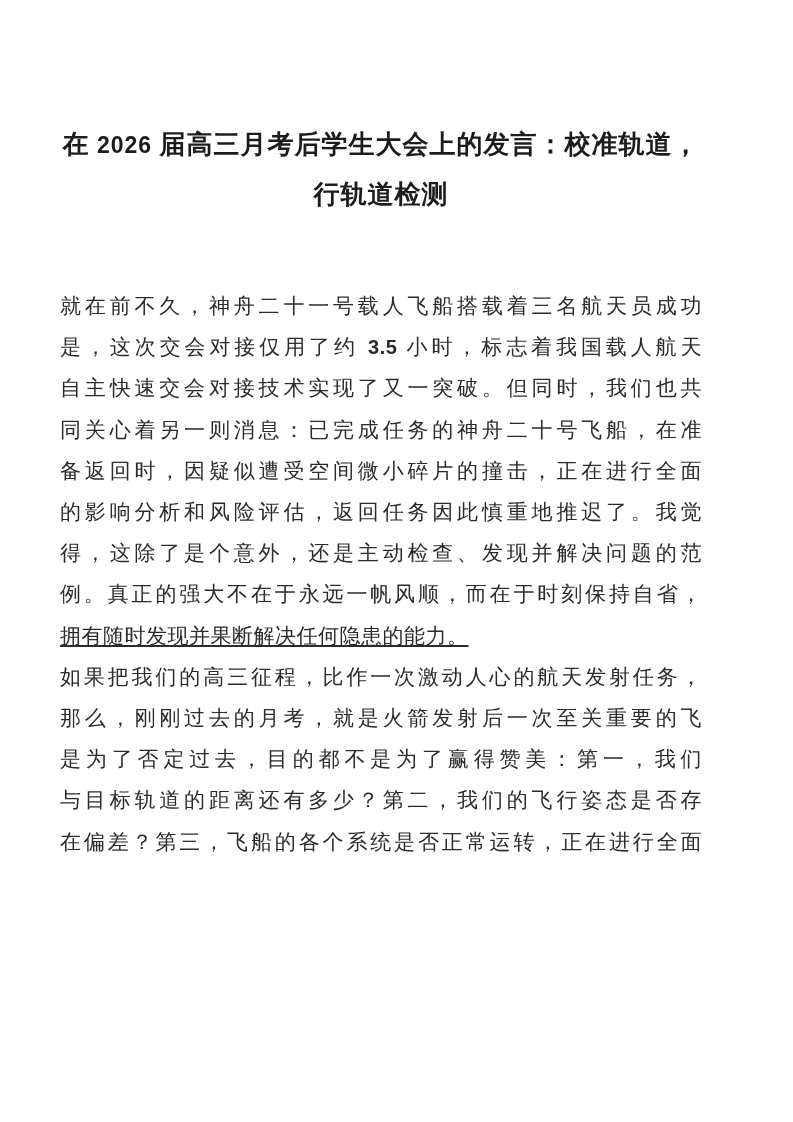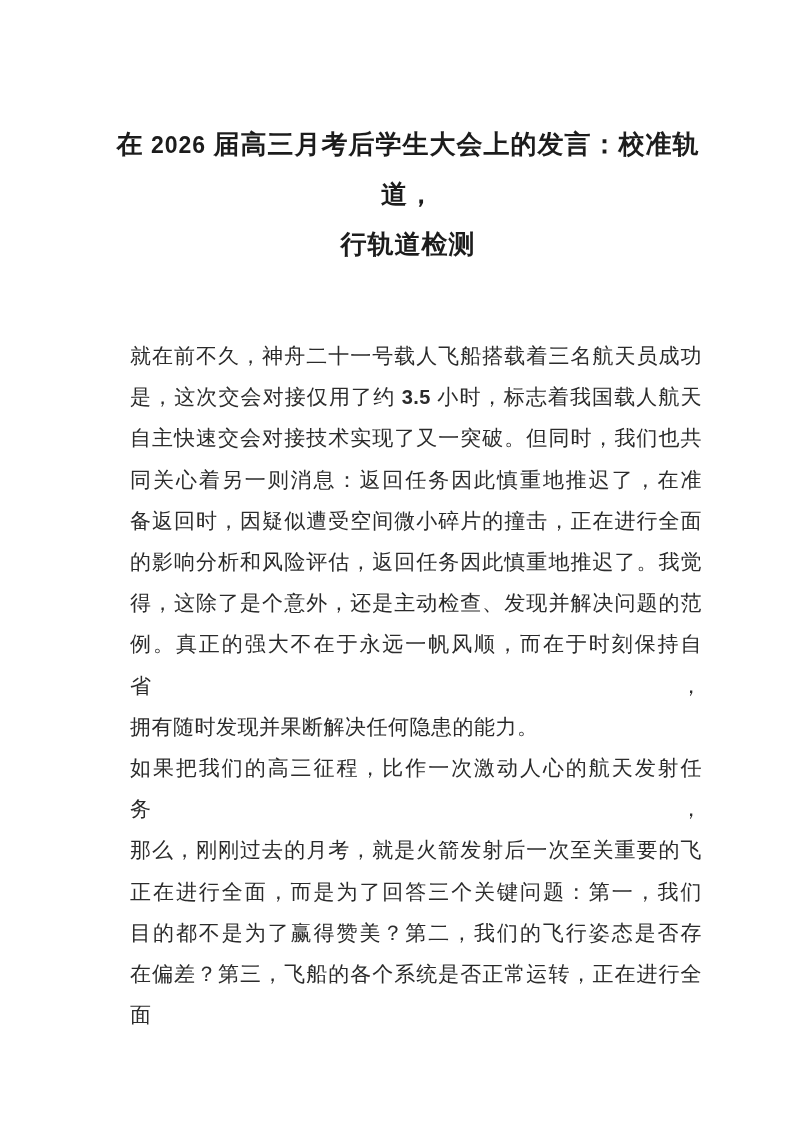--- a/index.html
+++ b/index.html
@@ -9,21 +9,21 @@
   }
   .page {
     position: relative;
     width: 793px;
     height: 1122px;
     background: #ffffff;
     overflow: hidden;
     font-family: "Liberation Serif", "DejaVu Serif", serif;
   }
   .content {
-    padding: 120px 91px 0 114px; 
+    padding: 120px 91px 0 60px; 
   }
   .title {
     margin: 0;
     font-size: 26px;
     line-height: 50px;
     font-weight: 700;
     color: #1c1c1c;
     letter-spacing: 1px;
   }
   .title-line {
@@ -36,24 +36,24 @@
     letter-spacing: 0.5px;
     color: #2b2b2b;
   }
   .paragraph {
     margin: 0;
   }
   .body-line {
     text-align: justify;
     text-align-last: justify;
     text-justify: inter-character;
-    margin-left: 16px;
   }
   .body-line.last-line {
     text-align-last: left;
+    text-decoration: underline;
   }
   .num {
     font-weight: 700;
     font-family: "Liberation Sans", "DejaVu Sans", sans-serif;
   }
   .title .num {
     font-size: 23px;
   }
   .doc-body .num {
     font-size: 20px;
@@ -66,29 +66,29 @@
   <div class="content">
     <h1 class="title">
         <div class="title-line">在 <span class="num">2026</span> 届高三月考后学生大会上的发言：校准轨道，</div>
         <div class="title-line last-line">行轨道检测</div>
       </h1>
     <div class="doc-body">
       <div class="paragraph">
           <div class="body-line">就在前不久，神舟二十一号载人飞船搭载着三名航天员成功</div>
           <div class="body-line">是，这次交会对接仅用了约 <span class="num">3.5</span> 小时，标志着我国载人航天</div>
           <div class="body-line">自主快速交会对接技术实现了又一突破。但同时，我们也共</div>
-          <div class="body-line">同关心着另一则消息：返回任务因此慎重地推迟了，在准</div>
+          <div class="body-line">同关心着另一则消息：已完成任务的神舟二十号飞船，在准</div>
           <div class="body-line">备返回时，因疑似遭受空间微小碎片的撞击，正在进行全面</div>
           <div class="body-line">的影响分析和风险评估，返回任务因此慎重地推迟了。我觉</div>
           <div class="body-line">得，这除了是个意外，还是主动检查、发现并解决问题的范</div>
           <div class="body-line">例。真正的强大不在于永远一帆风顺，而在于时刻保持自省，</div>
           <div class="body-line last-line">拥有随时发现并果断解决任何隐患的能力。</div>
         </div>
       <div class="paragraph">
           <div class="body-line">如果把我们的高三征程，比作一次激动人心的航天发射任务，</div>
           <div class="body-line">那么，刚刚过去的月考，就是火箭发射后一次至关重要的飞</div>
-          <div class="body-line">正在进行全面，而是为了回答三个关键问题：第一，我们</div>
-          <div class="body-line">目的都不是为了赢得赞美？第二，我们的飞行姿态是否存</div>
+          <div class="body-line">是为了否定过去，目的都不是为了赢得赞美：第一，我们</div>
+          <div class="body-line">与目标轨道的距离还有多少？第二，我们的飞行姿态是否存</div>
           <div class="body-line">在偏差？第三，飞船的各个系统是否正常运转，正在进行全面</div>
         </div>
     </div>
   </div>
 </div>
 
 </body></html>

